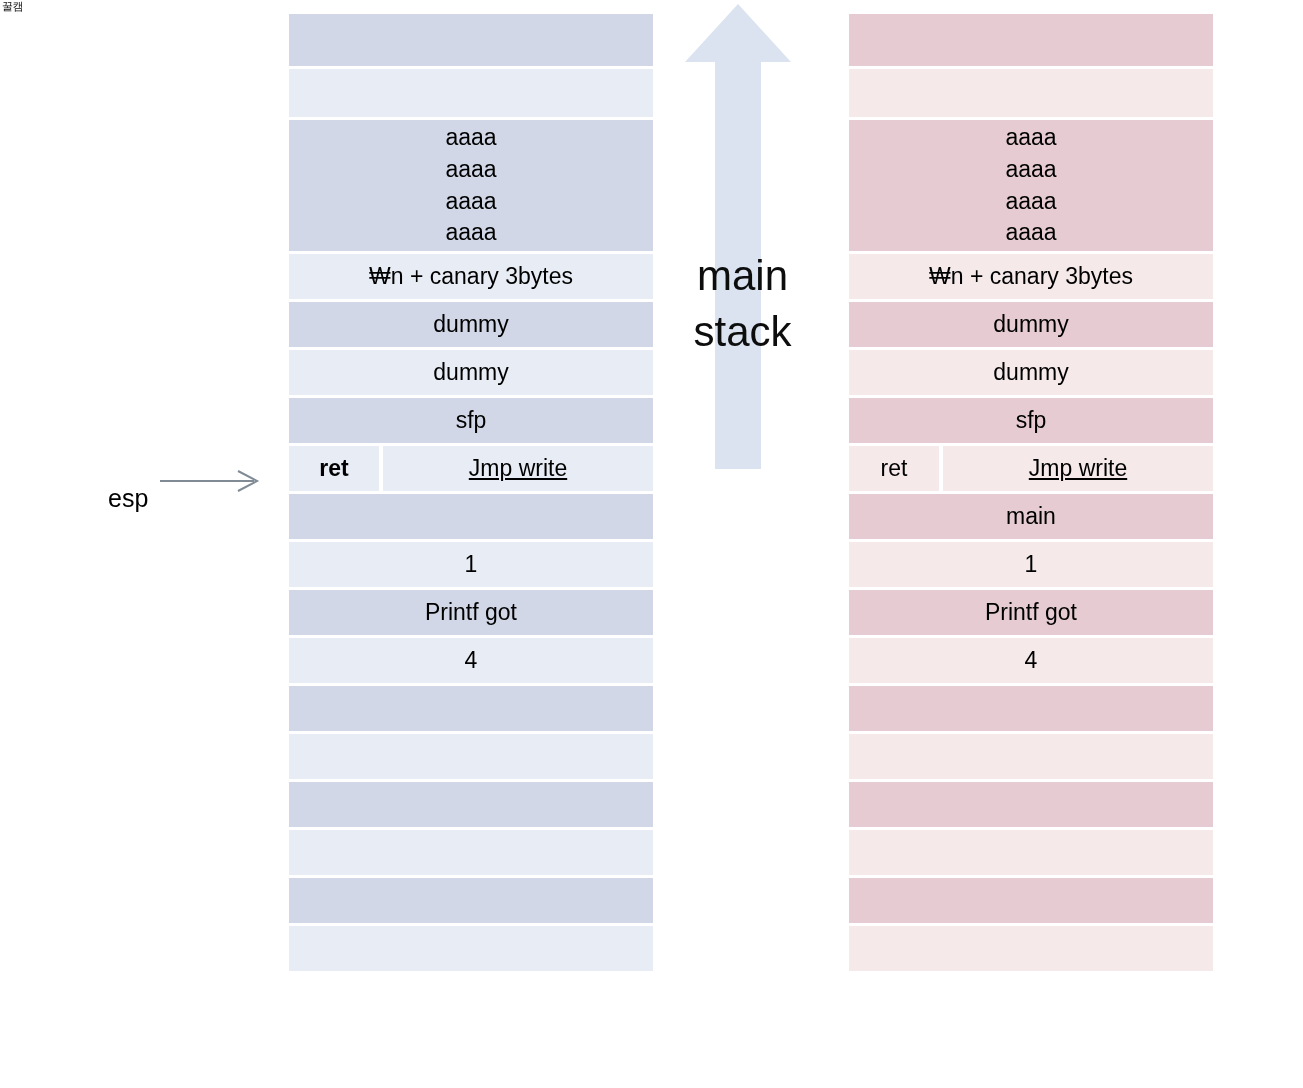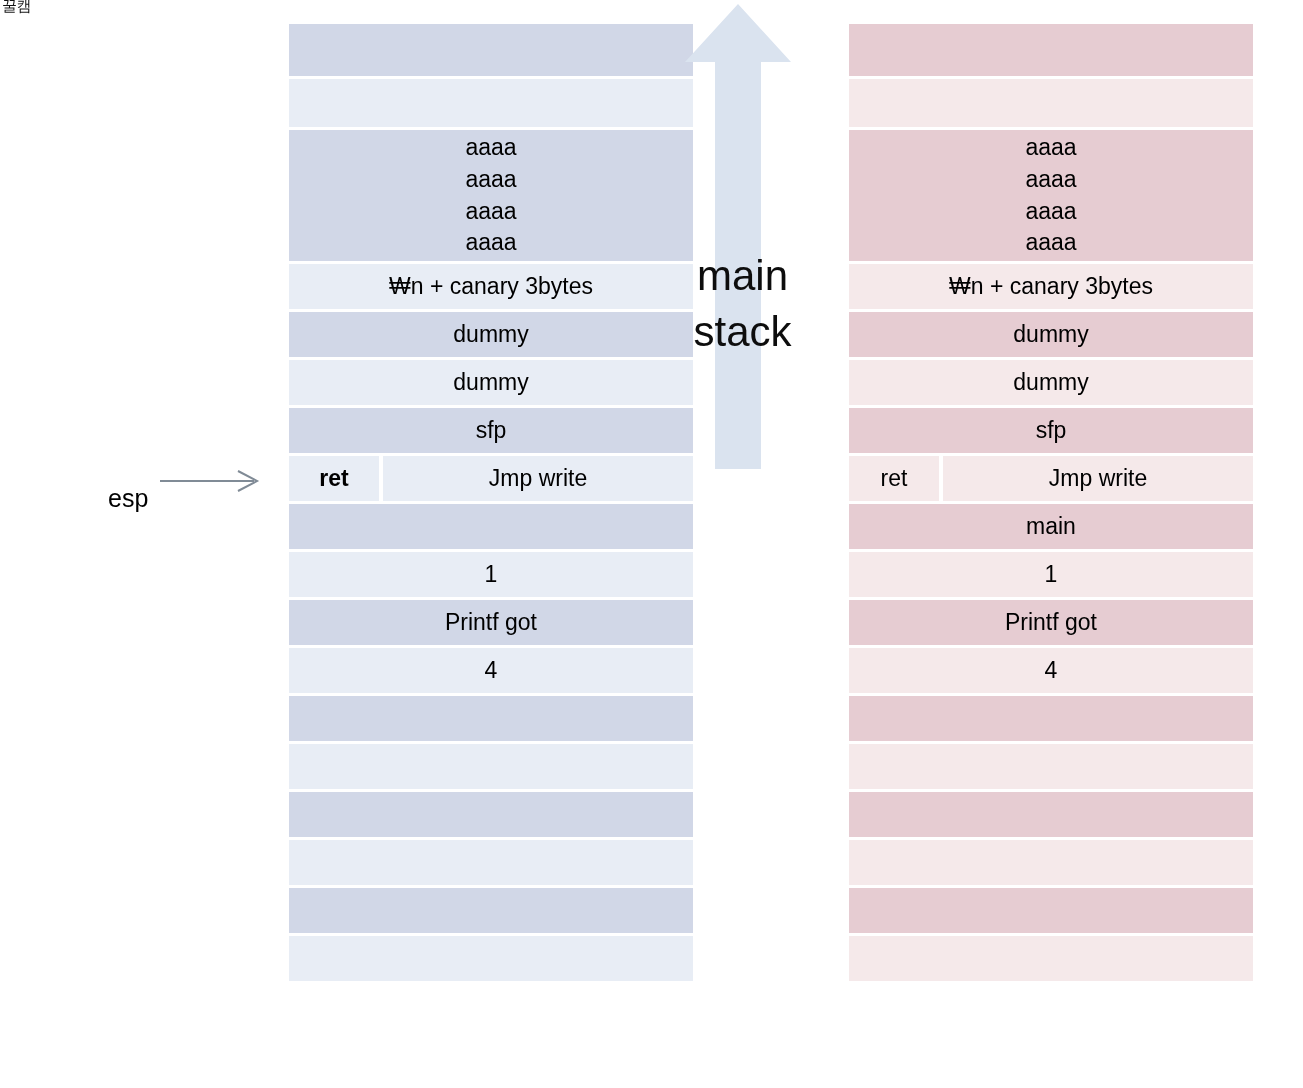--- a/index.html
+++ b/index.html
@@ -13,32 +13,32 @@
     position: relative;
     font-family: "Liberation Sans", sans-serif;
     color: #000000;
     overflow: hidden;
   }
 
   .watermark {
     position: absolute;
     left: 2px;
     top: 1px;
-    font-size: 15px;
+    font-size: 11px;
     line-height: 11px;
     letter-spacing: -0.5px;
     color: #111111;
     font-family: "DejaVu Sans", sans-serif;
   }
 
   
   .stack {
     position: absolute;
-    width: 404px;
-    top: 24px;
+    width: 364px;
+    top: 14px;
   }
   #stack-left  { left: 289px; }
   #stack-right { left: 849px; }
 
   .row {
     position: relative;
     box-sizing: border-box;
     width: 100%;
     display: flex;
     align-items: center;
@@ -78,20 +78,21 @@
     font-size: 23px;
     text-align: center;
   }
   .row.split .cell-right {
     flex: 1;
     height: 100%;
     display: flex;
     align-items: center;
     justify-content: center;
     font-size: 23px;
+    text-decoration: underline;
   }
   #stack-left  .row.split .cell-left,
   #stack-left  .row.split .cell-right { background: #e8edf5; }
   #stack-right .row.split .cell-left,
   #stack-right .row.split .cell-right { background: #f5e9ea; }
   .bold { font-weight: bold; }
 
   .multiline {
     line-height: 1.38;
     font-size: 23px;

